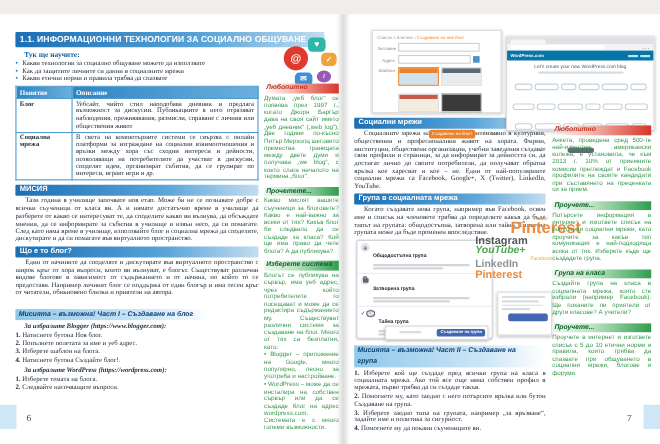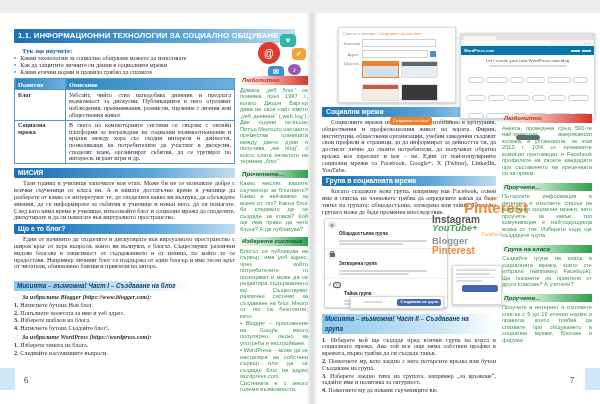--- a/index.html
+++ b/index.html
@@ -283,21 +283,21 @@
       <div style="margin-top:2px;"><span style="display:inline-block;width:24px;height:5px;background:#5d6b75;border-radius:3px;"></span></div>
     </div>
   </div>
 
   <div class="cloud abs" style="left:432px;top:197px;width:80px;">
     <span class="cw0">Twitter</span>
     <span class="cw1">Pinterest</span>
     <span class="cw2">Instagram</span>
     <span class="cw3">YouTube+</span>
     <span class="cw4">Facebook</span>
-    <span class="cw5">Blogger</span>
+    <span class="cw5">LinkedIn</span>
     <span class="cw6">Pinterest</span>
   </div>
 
   <div class="shot abs" style="left:452px;top:265px;width:50px;height:40px;padding:3px;box-sizing:border-box;">
     <div class="grayline" style="width:40px;height:1.8px;margin-bottom:2px;"></div>
     <div class="grayline" style="width:34px;height:1.8px;margin-bottom:2px;"></div>
     <div class="grayline" style="width:38px;height:1.8px;margin-bottom:2px;"></div>
     <div class="grayline" style="width:26px;height:1.8px;margin-bottom:3px;"></div>
     <div style="width:36px;height:7px;background:#4267b2;border-radius:2px;margin-left:6px;"></div>
   </div>

